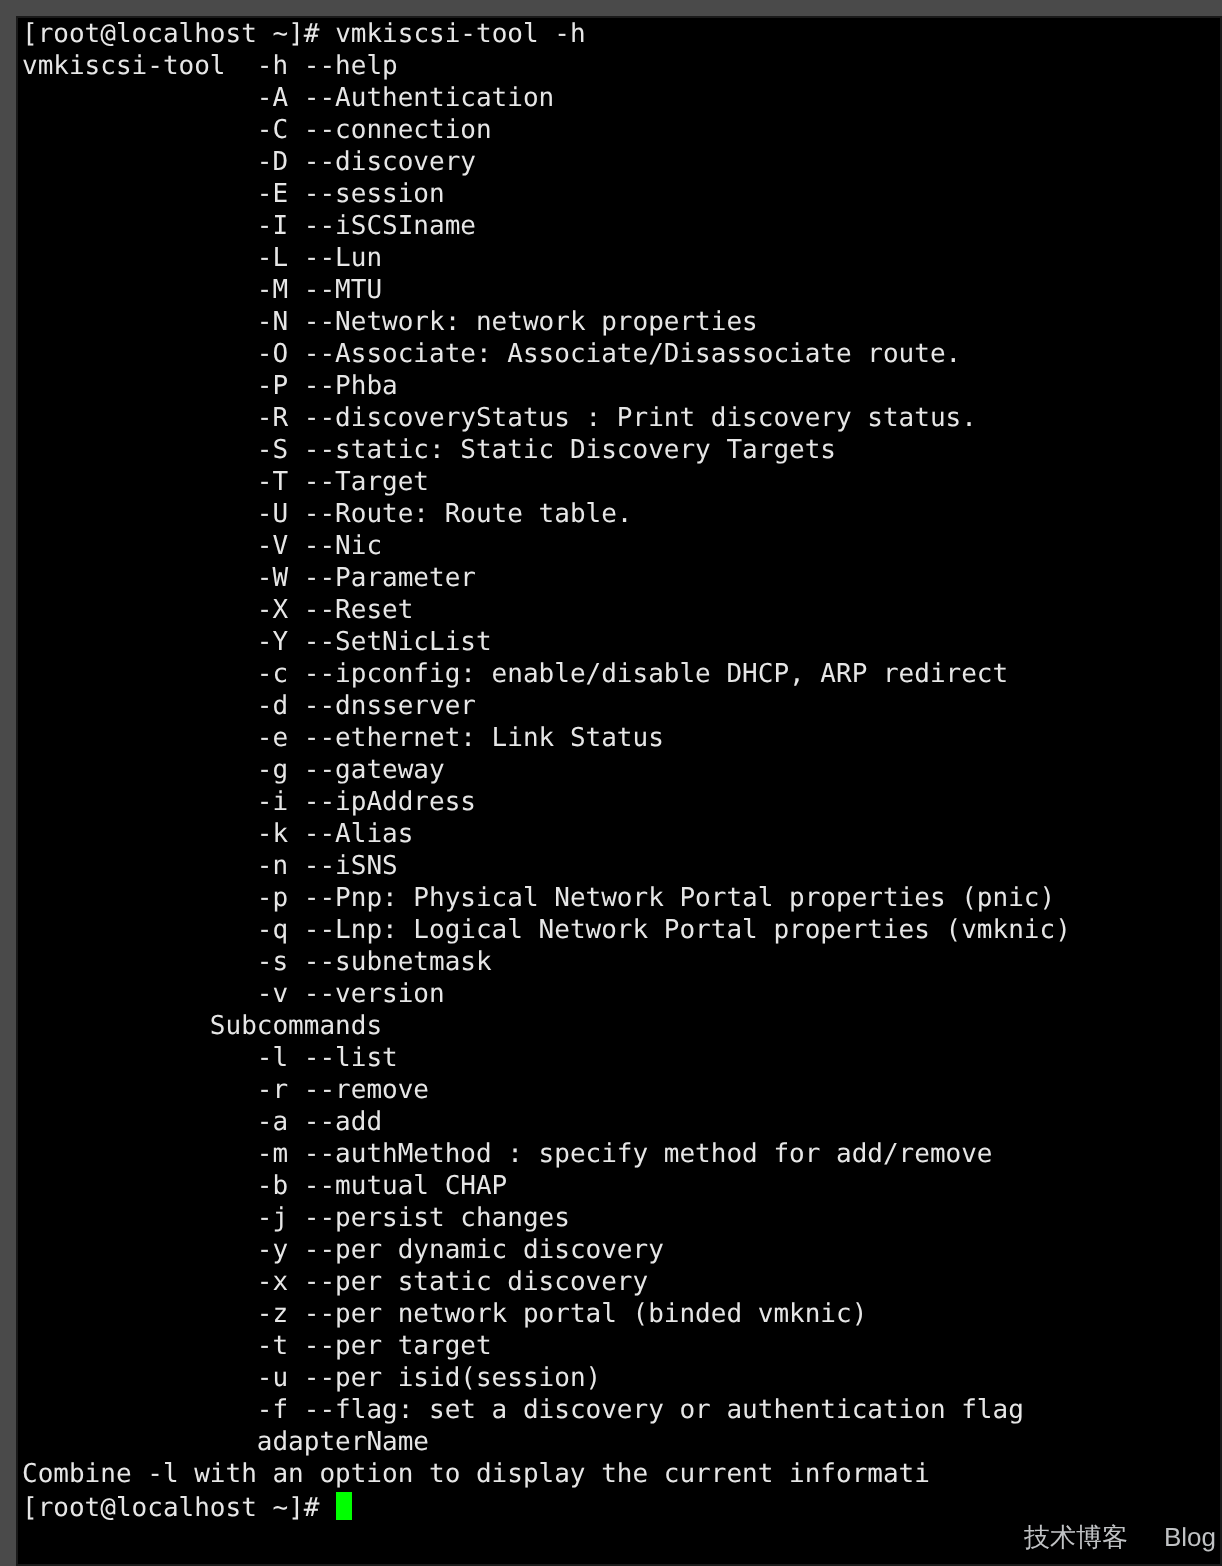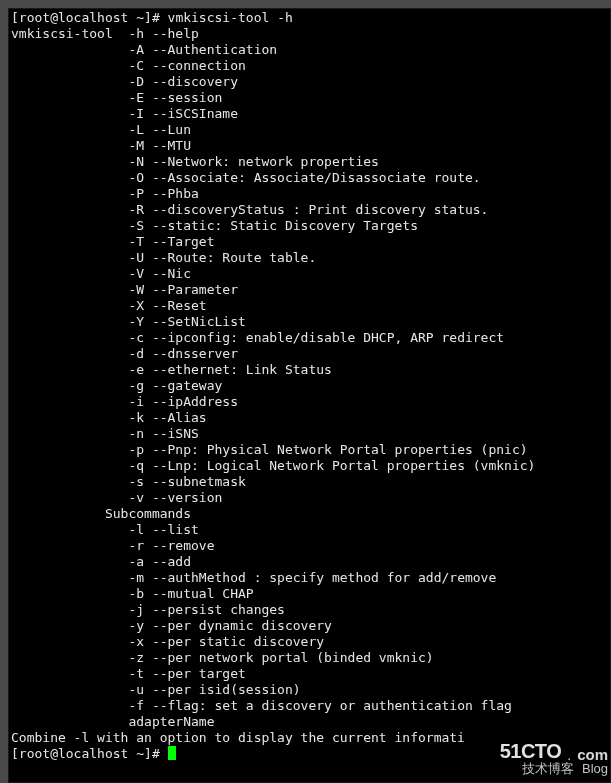--- a/index.html
+++ b/index.html
@@ -56,21 +56,21 @@
   }
   .wm .row1 { display:flex; align-items:flex-end; gap:6px; justify-content:flex-end;}
   .wm .big {
     font-size: 20px;
     font-weight: 700;
     letter-spacing: -0.5px;
     color: #dfe1e3;
   }
   .wm .dot { font-size: 14px; color:#c9cbcc;}
   .wm .com { font-size: 15px; font-weight:600; color:#d4d6d8;}
-  .wm .sub { font-size: 13px; color:#c0c2c4; display:flex; gap:8px; justify-content:flex-end;}
+  .wm .sub { font-size: 13px; color:#c0c2c4; display:flex; gap:18px; justify-content:flex-end;}
 </style>
 </head>
 <body>
 
 <div class="frame">
 <div class="terminal">
 <pre>[<span>root</span>@<span>localhost</span> <span>~</span>]<span>#</span> <span>vmkiscsi-tool -h</span>
 <span>vmkiscsi-tool</span>  <span><span>-h</span> <span>--help</span></span>
                <span><span>-A</span> <span>--Authentication</span></span>
                <span><span>-C</span> <span>--connection</span></span>
@@ -112,24 +112,19 @@
                <span><span>-x</span> <span>--per static discovery</span></span>
                <span><span>-z</span> <span>--per network portal (binded vmknic)</span></span>
                <span><span>-t</span> <span>--per target</span></span>
                <span><span>-u</span> <span>--per isid(session)</span></span>
                <span><span>-f</span> <span>--flag: set a discovery or authentication flag</span></span>
                <span>adapterName</span>
 <span>Combine -l with an option to display the current informati</span>
 [<span>root</span>@<span>localhost</span> <span>~</span>]<span>#</span> <span class="cursor"></span></pre>
 
   <div class="wm">
-    <div class="row1">
-      <span class="big">51CTO</span>
-          <span class="dot">.</span>
-          <span class="com">com</span>
-    </div>
     <div class="sub">
       <span>技术博客</span>
       <span>Blog</span>
     </div>
   </div>
 </div>
 </div>
 
 </body></html>

